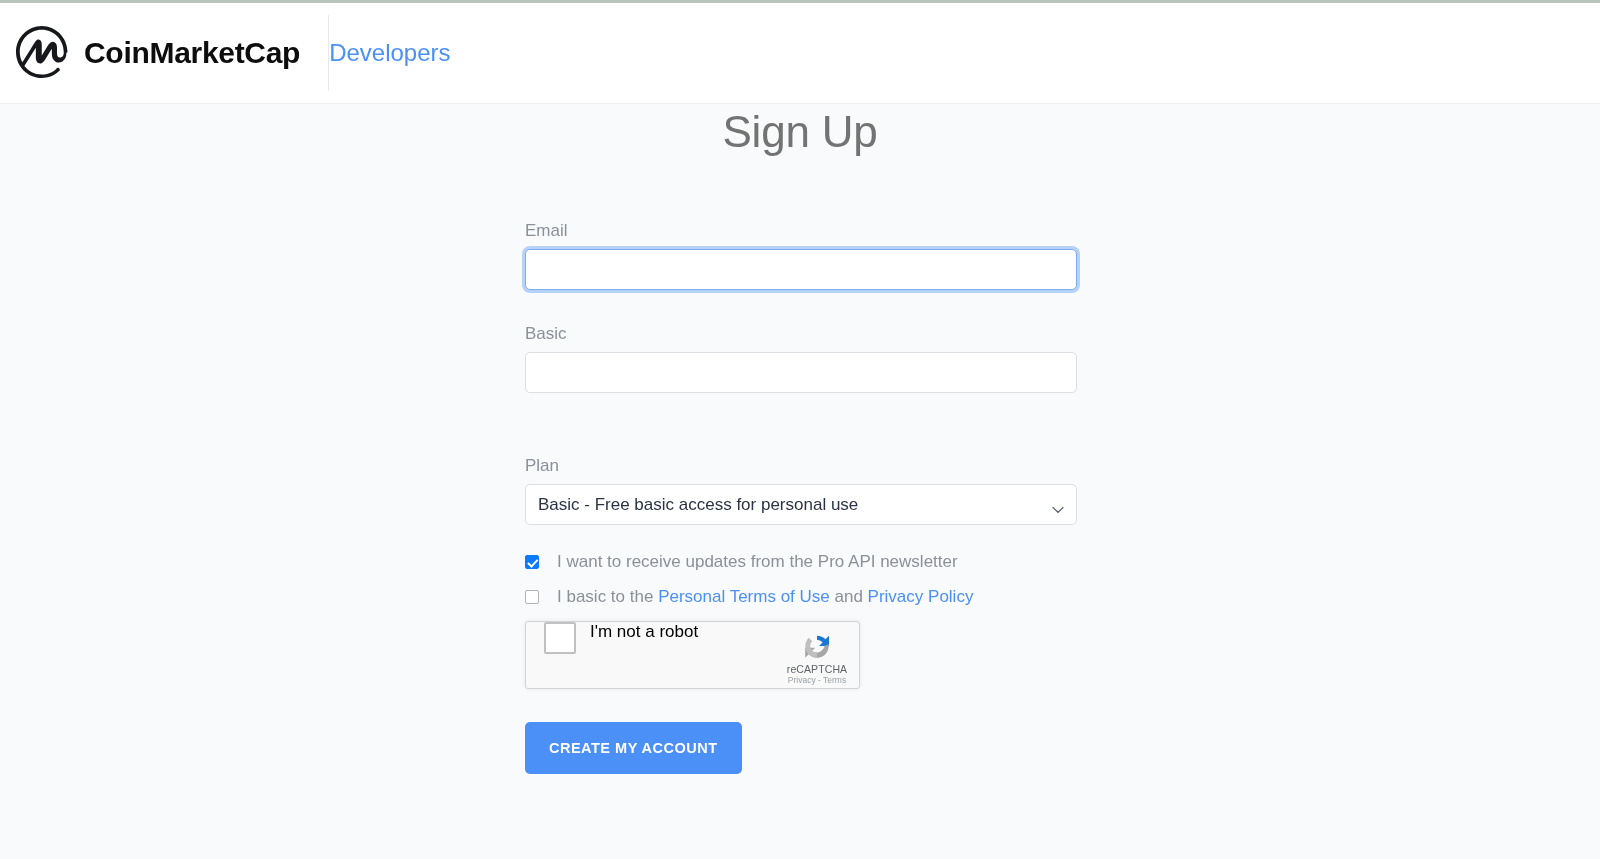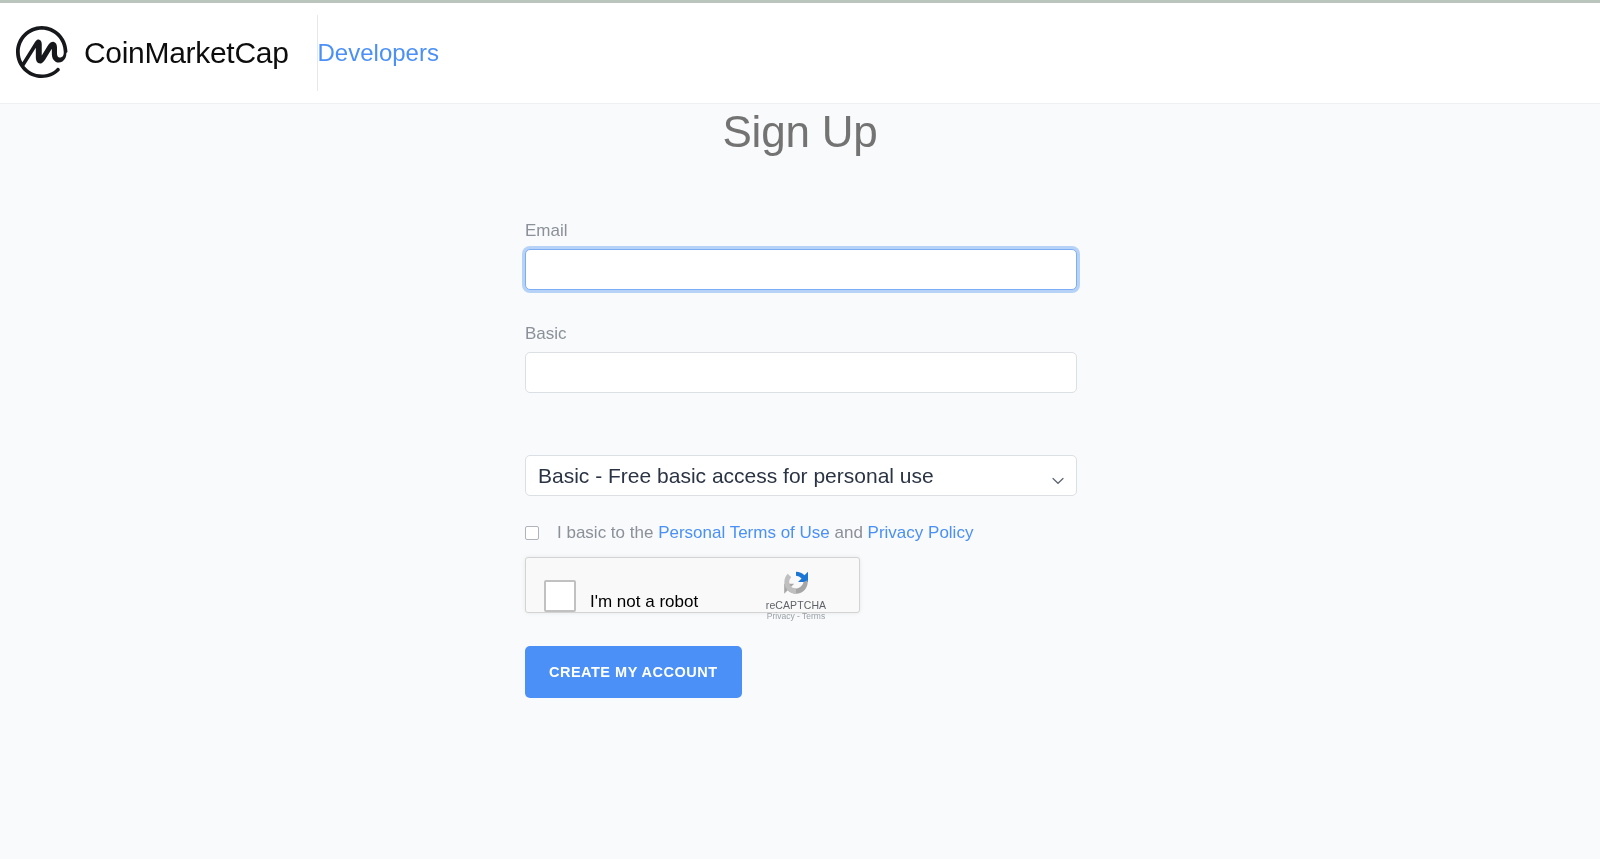--- a/index.html
+++ b/index.html
@@ -40,21 +40,21 @@
     gap: 14px;
   }
   .logo-mark {
     width: 54px;
     height: 54px;
     flex: 0 0 54px;
     display: block;
   }
   .brand-name {
     font-size: 30px;
-    font-weight: normal;
+    font-weight: bold;
     letter-spacing: -0.3px;
     color: #0d0d0d;
     white-space: nowrap;
   }
   .header-divider {
     width: 1px;
     height: 76px;
     background: #e6e8eb;
     margin-left: 28px;
     margin-right: 0;
@@ -155,21 +155,21 @@
     position: relative;
   }
   .select-input {
     display: block;
     width: 100%;
     box-sizing: border-box;
     height: 41px;
     border: 1px solid #dcdfe3;
     border-radius: 5px;
     background: #ffffff;
-    font-size: 21px;
+    font-size: 17px;
     color: #2b3444;
     padding: 0 12px;
     line-height: 39px;
     cursor: pointer;
     white-space: nowrap;
     overflow: hidden;
   }
   .select-chevron {
     position: absolute;
     right: 13px;
@@ -219,49 +219,49 @@
   }
   .check-label a {
     color: #4a90f7;
     text-decoration: none;
   }
 
   
   .recaptcha {
     margin-top: 8px;
     width: 335px;
-    height: 56px;
+    height: 68px;
     box-sizing: border-box;
     background: #f9f9f9;
     border: 1px solid #d3d3d3;
     border-radius: 3px;
     box-shadow: 0 0 4px rgba(0,0,0,0.08);
     display: flex;
-    align-items: flex-end;
+    align-items: flex-start;
     position: relative;
   }
   .rc-box {
     width: 28px;
     height: 28px;
     flex: 0 0 28px;
     border: 2px solid #c1c1c1;
     background: #ffffff;
     border-radius: 2px;
     margin-left: 18px;
     cursor: pointer;
   }
   .rc-text {
     margin-left: 14px;
     font-size: 17px;
     color: #000000;
     font-family: "Liberation Sans", sans-serif;
   }
   .rc-brand {
     position: absolute;
-    right: 25px;
+    right: 4px;
     top: 8px;
     width: 76px;
     text-align: center;
   }
   .rc-logo {
     display: block;
     margin: 0 auto 1px auto;
   }
   .rc-name {
     font-size: 10.5px;
@@ -331,32 +331,37 @@
         <label class="field-label">Basic</label>
         <input class="text-input" type="text" placeholder="" style="">
       </div>
 
       <div class="field-gap"></div>
 
 
       <div class="field-gap"></div>
 
       <div class="field">
+        <label class="field-label">Plan</label>
         <div class="select-wrap">
           <div class="select-input">Basic - Free basic access for personal use</div>
           <span class="select-chevron">
             <svg width="12" height="8" viewBox="0 0 12 8" xmlns="http://www.w3.org/2000/svg">
               <path d="M1 1.5 L6 6.3 L11 1.5" stroke="#5c6470" stroke-width="1.2" fill="none" stroke-linecap="round"></path>
             </svg>
           </span>
         </div>
       </div>
 
       <div class="checks">
 
+        <div class="check-row">
+          <span class="cb checked"></span>
+          <span class="check-label">I want to receive updates from the Pro API newsletter</span>
+        </div>
 
         <div class="check-row">
           <span class="cb"></span>
           <span class="check-label"><span>I basic to the </span><a href="#">Personal Terms of Use</a><span> and </span><a href="#">Privacy Policy</a></span>
         </div>
       </div>
 
       <div class="recaptcha">
         <span class="rc-box"></span>
         <span class="rc-text">I'm not a robot</span>

